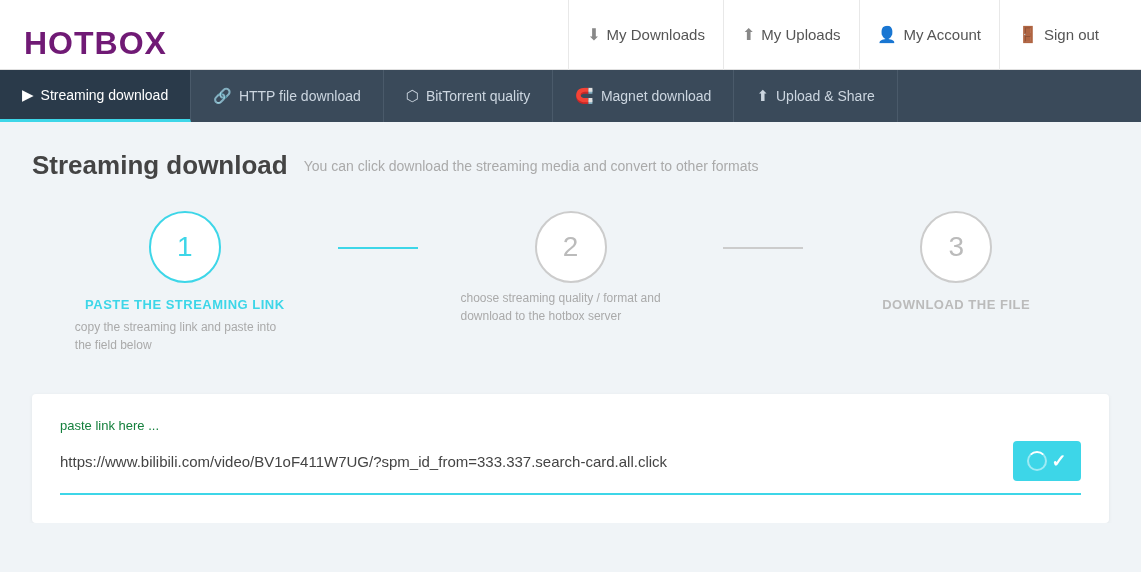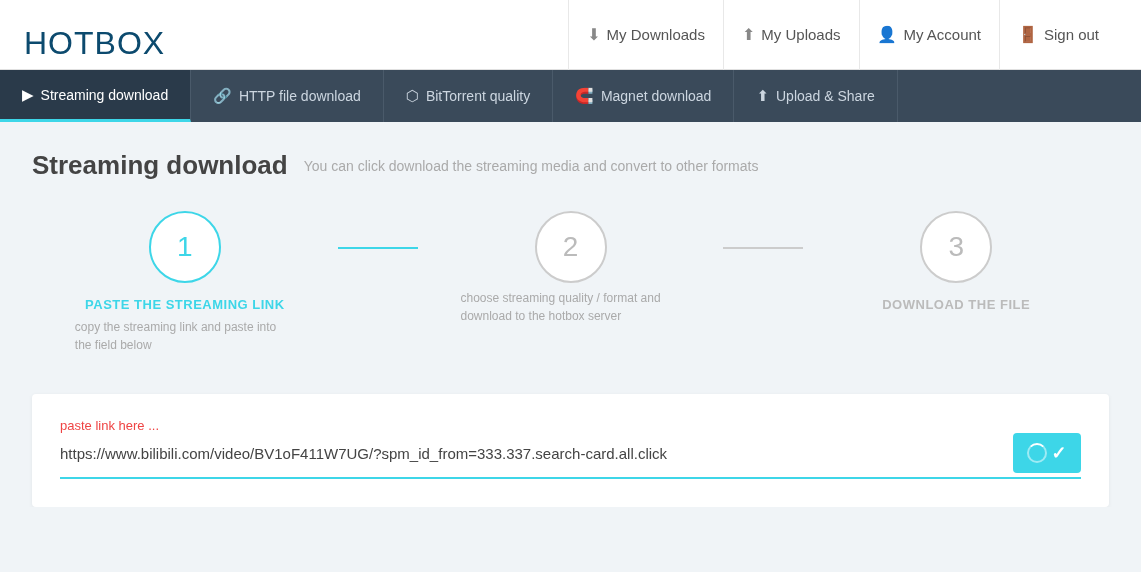--- a/index.html
+++ b/index.html
@@ -10,22 +10,22 @@
       background: #fff;
       display: flex;
       align-items: center;
       justify-content: space-between;
       padding: 0 24px;
       height: 70px;
       border-bottom: 1px solid #e0e0e0;
     }
     .logo {
       font-size: 32px;
-      font-weight: 400;
-      color: #0c4a6e;
+      font-weight: 700;
+      color: #701a75;
       letter-spacing: 1px;
       margin-top: 17px;
     }
     .nav-links {
       display: flex;
       align-items: center;
       gap: 0;
     }
     .nav-link {
       display: flex;
@@ -157,29 +157,29 @@
     
     .input-section {
       background: #fff;
       border-radius: 4px;
       padding: 24px 28px 28px 28px;
       margin: 0 0 0 0;
       box-shadow: 0 1px 4px rgba(0,0,0,0.06);
     }
     .input-placeholder-label {
       font-size: 13px;
-      color: #ef4444;
-      margin-bottom: 0;
+      color: #15803d;
+      margin-bottom: 8px;
     }
     .input-row {
       display: flex;
       align-items: center;
       gap: 0;
       border-bottom: 2px solid #3dd6e8;
-      padding-bottom: 4px;
+      padding-bottom: 12px;
     }
     .url-input {
       flex: 1;
       border: none;
       outline: none;
       font-size: 15px;
       color: #444;
       padding: 6px 0;
       background: transparent;
     }

